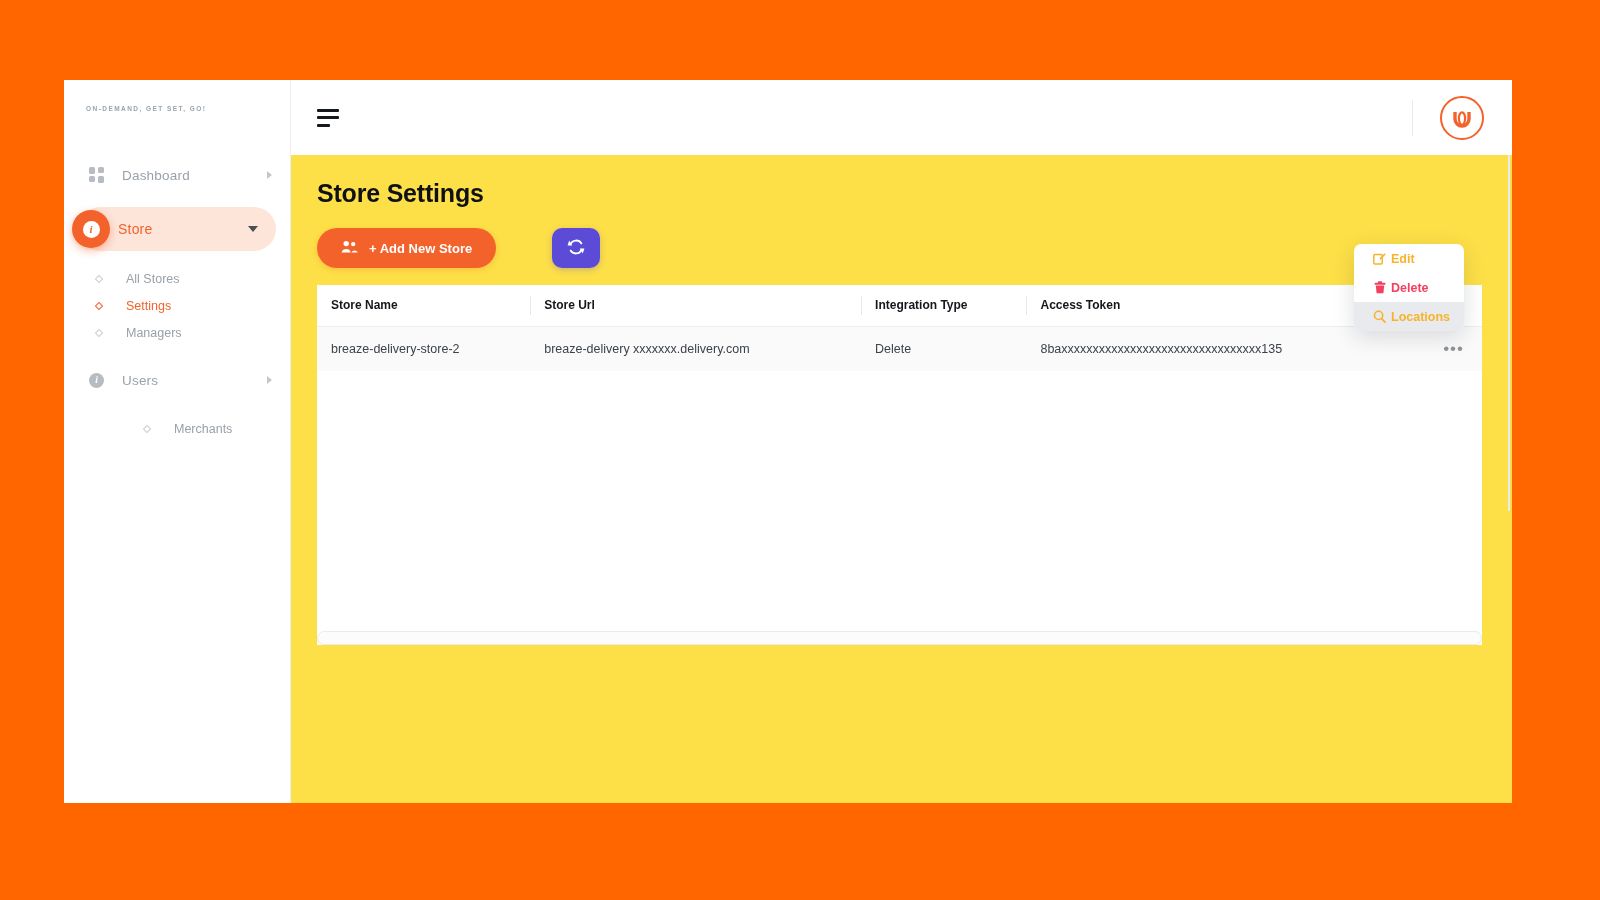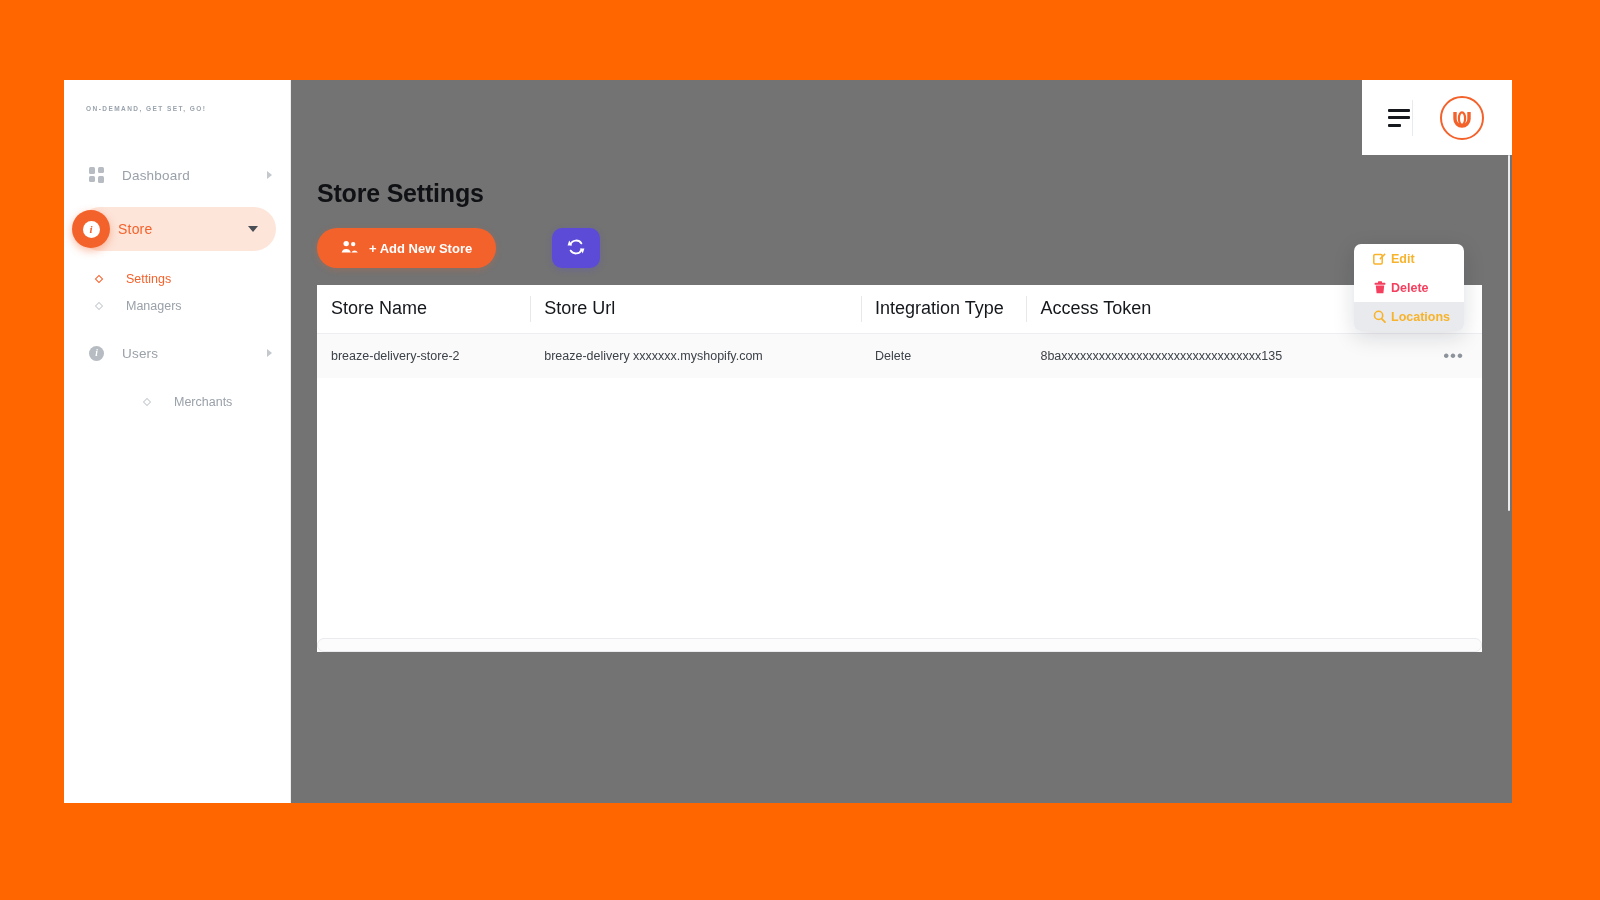--- a/index.html
+++ b/index.html
@@ -102,21 +102,21 @@
   .diamond{
     width:6px;height:6px;
     border:1.3px solid #c9ced3; transform:rotate(45deg);
     margin-right:24px;
   }
   .sub-row.active .diamond{ border-color:#F4622C; }
   .sub-row .label{ font-size:12.5px; color:#9aa1a9; }
   .sub-row.active .label{ color:#F4622C; }
 
   
-  .main{ flex:1; display:flex; flex-direction:column; background:#737373; min-width:0;align-items:flex-end; }
+  .main{ flex:1; display:flex; flex-direction:column; background:#fde047; min-width:0; }
 
   .topbar{
     height:75px; background:#fff;
     display:flex; align-items:center; justify-content:space-between;
     padding:0 28px 0 26px;
     position:relative;
   }
   .hamburger{ cursor:pointer; width:24px; }
   .hamburger i{ display:block; height:3px; background:#15181c; border-radius:1px; margin-bottom:4.5px; }
   .hamburger i:nth-child(1){ width:22px; }
@@ -165,21 +165,21 @@
     width:48px;height:40px;border:none;border-radius:10px;
     background:#5B4BD6; color:#fff; cursor:pointer;
     display:flex;align-items:center;justify-content:center;
     box-shadow:0 2px 6px rgba(91,75,214,.3);
   }
 
   
   .table-wrap{ background:#fff; position:relative; }
   table{ width:100%; border-collapse:collapse; table-layout:fixed; }
   thead th{
-    text-align:left; font-size:18px; font-weight:400; color:#14171b;
+    text-align:left; font-size:12px; font-weight:700; color:#14171b;
     padding:13px 0 14px 14px; background:#fff;
     border-bottom:1px solid #eceef1;
     position:relative;
   }
   thead th + th::before{
     content:""; position:absolute; left:0; top:11px; bottom:11px; width:1px; background:#e6e8eb;
   }
   tbody td{
     font-size:12.5px; color:#3c4248;
     padding:13px 0 14px 14px;
@@ -245,20 +245,24 @@
 
       <div class="nav-row active">
         <span class="badge-circle">
           <span class="badge-inner">i</span>
         </span>
         <span class="label">Store</span>
         <span class="caret-down"></span>
       </div>
 
       <div class="subnav">
+        <div class="sub-row">
+          <span class="diamond"></span>
+          <span class="label">All Stores</span>
+        </div>
         <div class="sub-row active">
           <span class="diamond"></span>
           <span class="label">Settings</span>
         </div>
         <div class="sub-row">
           <span class="diamond"></span>
           <span class="label">Managers</span>
         </div>
       </div>
 
@@ -346,21 +350,21 @@
               <th>Store Name</th>
               <th>Store Url</th>
               <th>Integration Type</th>
               <th>Access Token</th>
               <th class="col-actions">Actions</th>
             </tr>
           </thead>
           <tbody>
             <tr>
               <td>breaze-delivery-store-2</td>
-              <td>breaze-delivery xxxxxxx.myshopify.com</td>
+              <td>breaze-delivery xxxxxxx.delivery.com</td>
               <td>Delete</td>
               <td>8baxxxxxxxxxxxxxxxxxxxxxxxxxxxxxxxx135</td>
               <td class="actions-cell">
                 <span class="dots">•••</span>
               </td>
             </tr>
           </tbody>
         </table>
 
         <div class="table-scroll-x"></div>

